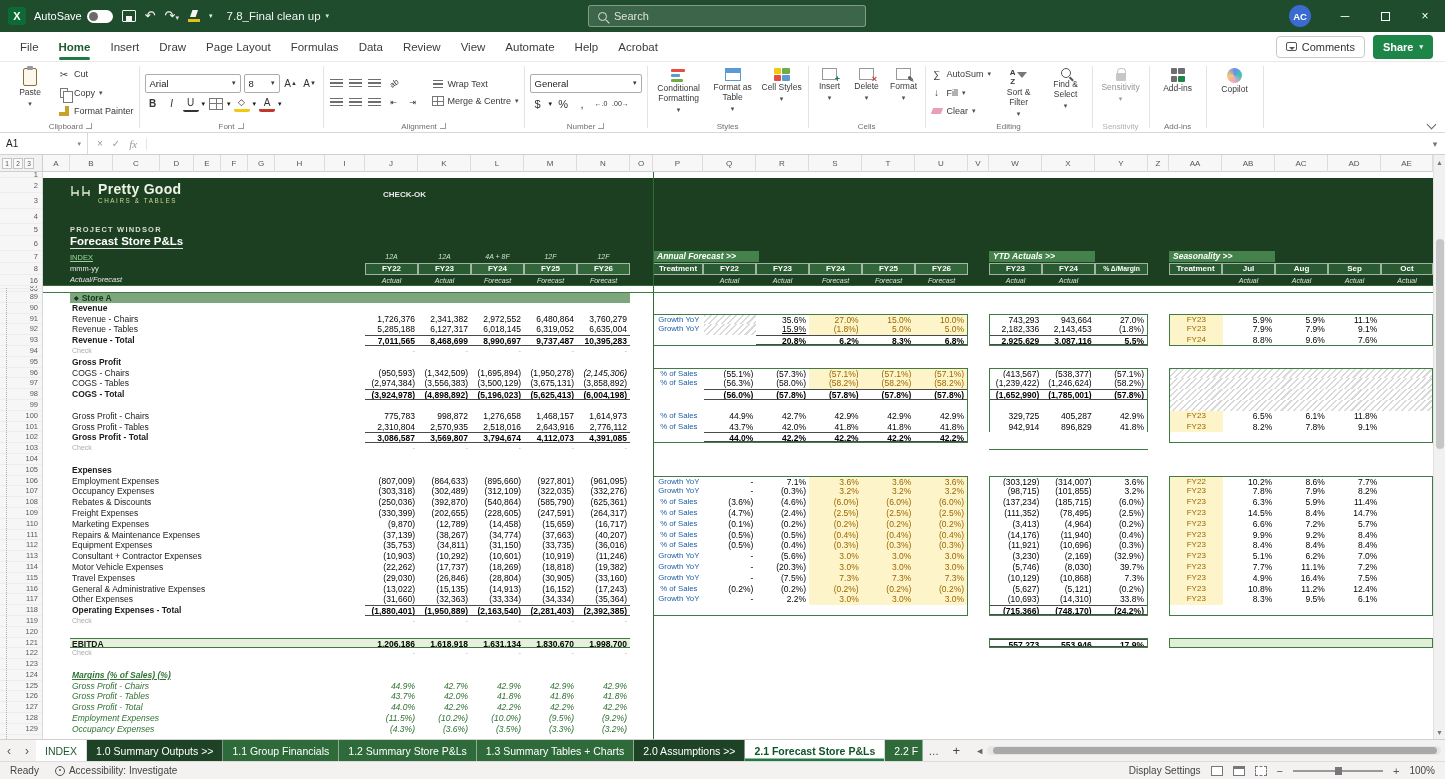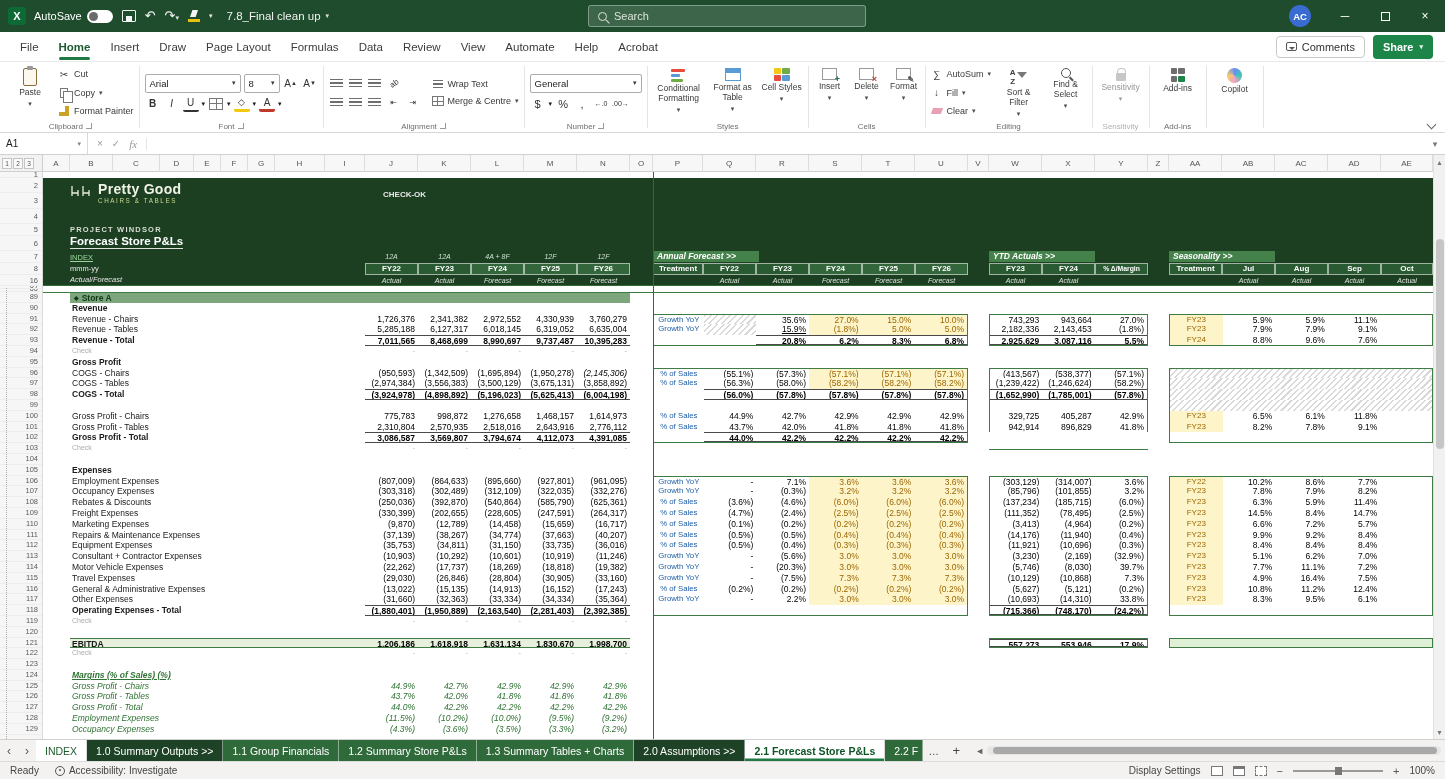--- a/index.html
+++ b/index.html
@@ -785,21 +785,21 @@
           <div class="sp" style="width: 21px;"></div>
           <div class="grp" style="width: 264px;"></div>
         </div>
         <div class="srow" style="height: 10.8px; line-height: 10.6px;">
           <div class="sp" style="width: 27px;"></div>
           <div class="lab" style="width: 255px;">Revenue - Chairs</div>
           <div class="sp" style="width: 40px;"></div>
           <div class="vc" style="width: 53px;">1,726,376</div>
           <div class="vc" style="width: 53px;">2,341,382</div>
           <div class="vc" style="width: 53px;">2,972,552</div>
-          <div class="vc" style="width: 53px;">4,330,939</div>
+          <div class="vc" style="width: 53px;">6,480,864</div>
           <div class="vc" style="width: 53px;">3,760,279</div>
           <div class="sp" style="width: 23px;"></div>
           <div class="grp gb-t" style="width: 315px;">
             <div class="tc" style="width: 50px;">Growth YoY</div>
             <div class="ac ahatch" style="width: 53px;"></div>
             <div class="ac" style="width: 53px;">35.6%</div>
             <div class="ac ayel" style="width: 53px;">27.0%</div>
             <div class="ac ayel" style="width: 53px;">15.0%</div>
             <div class="ac ayel" style="width: 53px;">10.0%</div>
           </div>
@@ -1208,21 +1208,21 @@
           <div class="grp gb-m" style="width: 315px;">
             <div class="tc" style="width: 50px;">Growth YoY</div>
             <div class="ac" style="width: 53px;">-</div>
             <div class="ac" style="width: 53px;">(0.3%)</div>
             <div class="ac ayel" style="width: 53px;">3.2%</div>
             <div class="ac ayel" style="width: 53px;">3.2%</div>
             <div class="ac ayel" style="width: 53px;">3.2%</div>
           </div>
           <div class="sp" style="width: 21px;"></div>
           <div class="grp gb-m" style="width: 159px;">
-            <div class="yc" style="width: 53px;">(85,796)</div>
+            <div class="yc" style="width: 53px;">(98,715)</div>
             <div class="yc" style="width: 53px;">(101,855)</div>
             <div class="yc" style="width: 53px;">3.2%</div>
           </div>
           <div class="sp" style="width: 21px;"></div>
           <div class="grp gb-m" style="width: 264px;">
             <div class="stc" style="width: 53px;">FY23</div>
             <div class="mc" style="width: 53px;">7.8%</div>
             <div class="mc" style="width: 53px;">7.9%</div>
             <div class="mc" style="width: 53px;">8.2%</div>
             <div class="mc" style="width: 52px;"></div>

